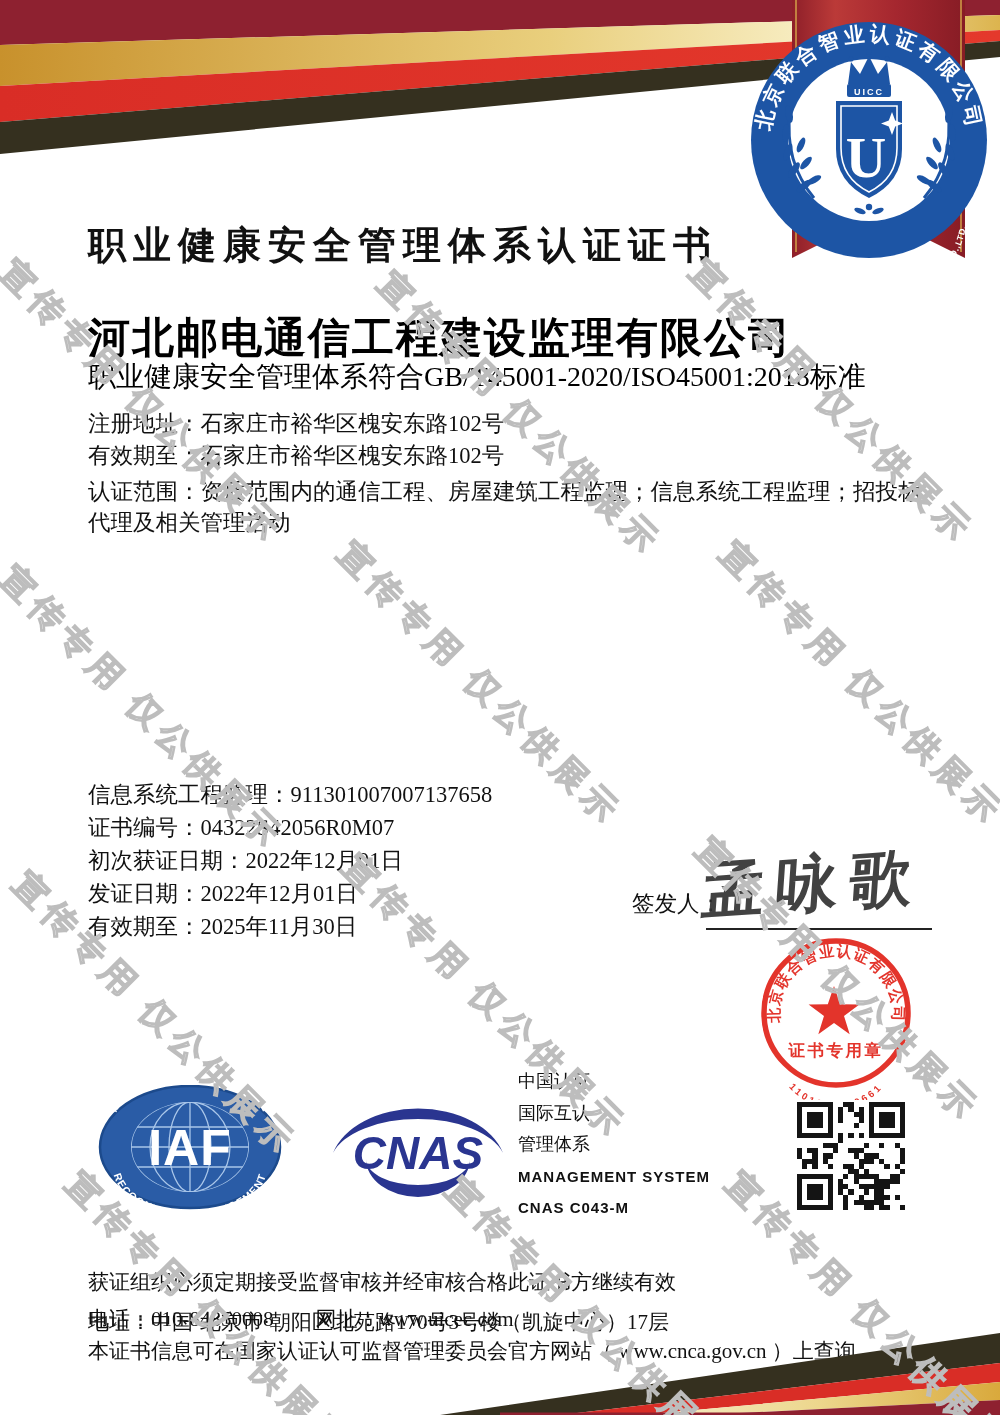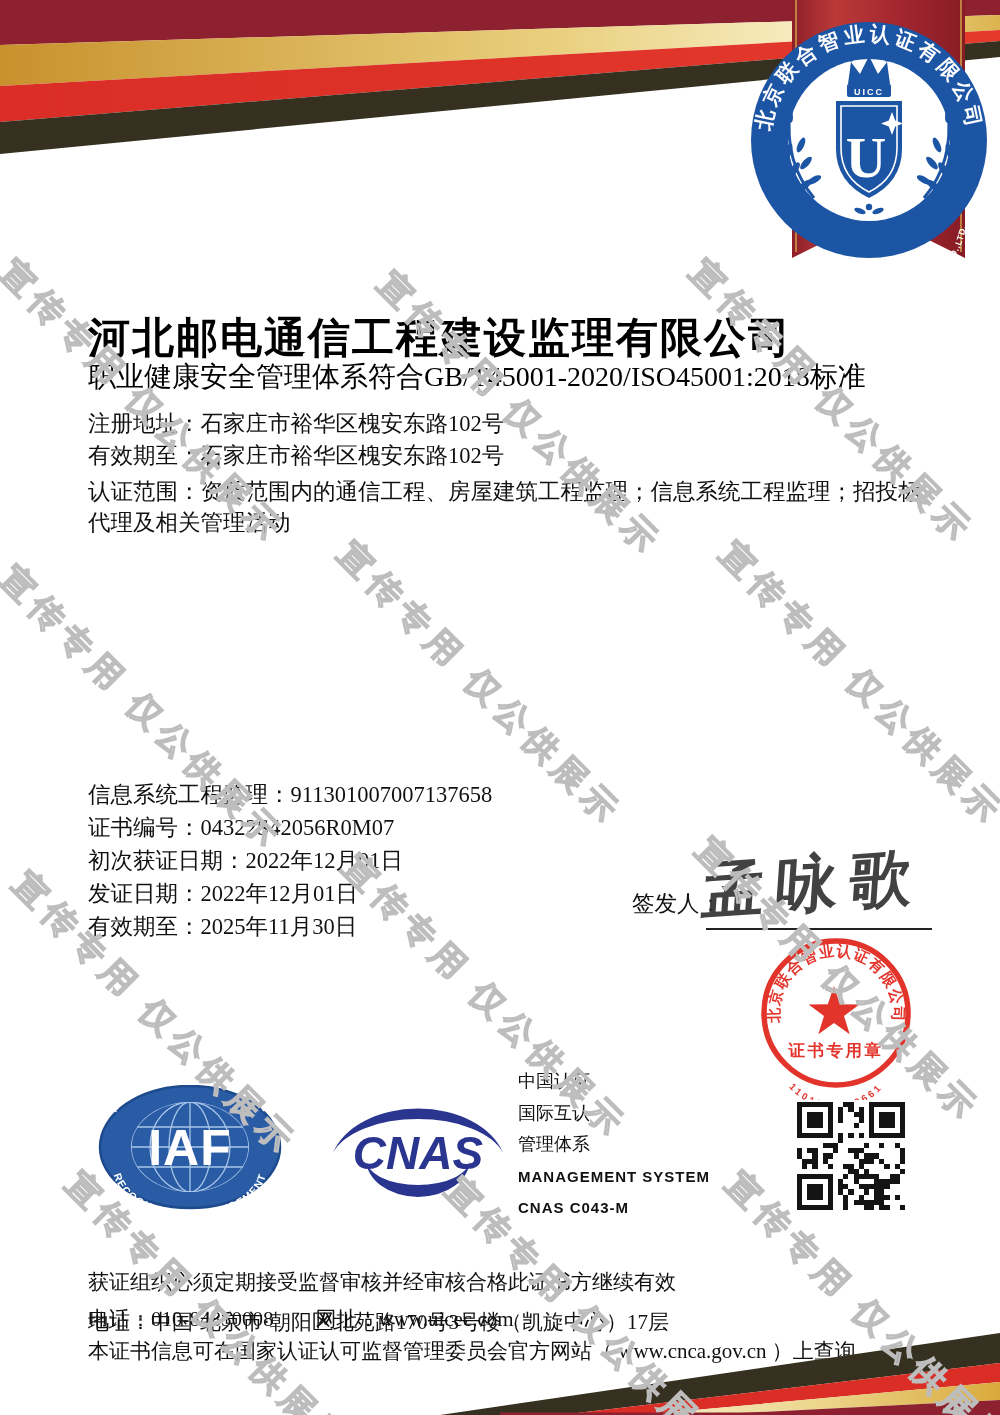--- a/index.html
+++ b/index.html
@@ -137,20 +137,21 @@
       <ellipse cx="219" cy="114" rx="9" ry="3.6" transform="rotate(102 219 114)"></ellipse>
       <ellipse cx="194" cy="180" rx="8" ry="3.2" transform="rotate(28 194 180)"></ellipse>
       <ellipse cx="202" cy="163" rx="8" ry="3.2" transform="rotate(48 202 163)"></ellipse>
       <ellipse cx="207" cy="145" rx="8" ry="3.2" transform="rotate(66 207 145)"></ellipse>
       <circle cx="139" cy="207" r="3.2"></circle>
       <ellipse cx="130" cy="211" rx="6" ry="2.6" transform="rotate(20 130 211)"></ellipse>
       <ellipse cx="148" cy="211" rx="6" ry="2.6" transform="rotate(-20 148 211)"></ellipse>
     </g>
   </svg>
 
+  <div class="abs title">职业健康安全管理体系认证证书</div>
   <div class="abs company">河北邮电通信工程建设监理有限公司</div>
   <div class="abs standard">职业健康安全管理体系符合GB/T45001-2020/ISO45001:2018标准</div>
   <div class="abs bodyline" style="top:408px;">注册地址：石家庄市裕华区槐安东路102号</div>
   <div class="abs bodyline" style="top:440px;">有效期至：石家庄市裕华区槐安东路102号</div>
   <div class="abs scope">认证范围：资质范围内的通信工程、房屋建筑工程监理；信息系统工程监理；招投标代理及相关管理活动</div>
 
   <div class="abs details">
     <div>信息系统工程监理：911301007007137658</div>
     <div>证书编号：04322S42056R0M07</div>
     <div>初次获证日期：2022年12月01日</div>

